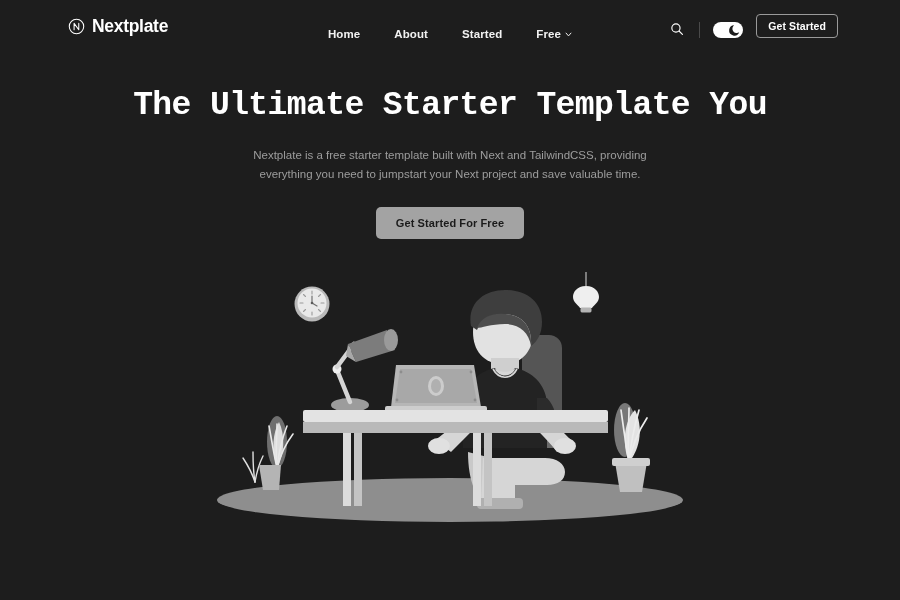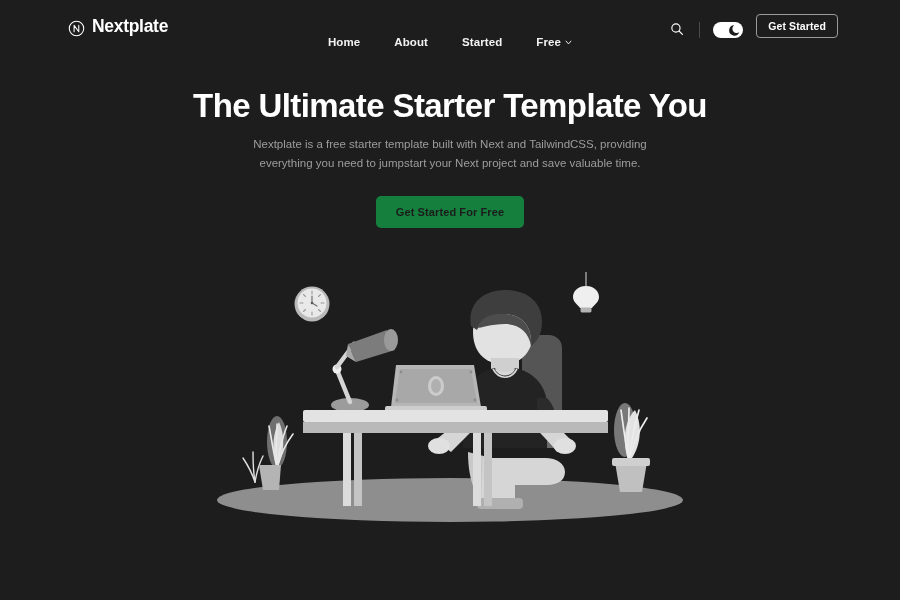--- a/index.html
+++ b/index.html
@@ -11,28 +11,28 @@
   }
   .page { width:900px; height:600px; position:relative; background:#1d1d1d; }
 
   
   .header {
     height:52px;
     display:flex; align-items:center;
     padding:0 62px 0 68px;
     position:relative;
   }
-  .brand { display:flex; align-items:flex-end; gap:7px; cursor:pointer; }
+  .brand { display:flex; align-items:center; gap:7px; cursor:pointer; }
   .brand-mark { width:17px; height:17px; display:block; }
   .brand-name {
     color:#ffffff; font-size:17.5px; font-weight:bold; letter-spacing:-0.3px;
   }
 
   .nav {
-    position:absolute; left:0; right:0; top:16px; height:52px;
+    position:absolute; left:0; right:0; top:8px; height:52px;
     display:flex; align-items:center; justify-content:center;
     gap:34px; pointer-events:none;
   }
   .nav-item {
     pointer-events:auto;
     color:#f2f2f2; font-size:11.5px; font-weight:bold;
     display:flex; align-items:center; gap:4px; cursor:pointer;
     letter-spacing:0.1px;
   }
   .chev { width:7px; height:7px; display:block; margin-top:1px; }
@@ -67,29 +67,29 @@
     padding:5px 11px; cursor:pointer; white-space:nowrap;
     letter-spacing:0.1px;
   }
 
   
   .hero { text-align:center; padding-top:36px; }
   .hero-title {
     color:#ffffff; font-size:33px; font-weight:bold; line-height:1.11;
     letter-spacing:-0.6px;
   }
-  .hero-title span { display:block; }
+  .hero-title span { display:block;font-family:Liberation Mono, monospace; }
   .hero-desc {
     color:#9d9d9d; font-size:11.5px; line-height:1.72;
-    width:440px; margin:10px auto 0;
+    width:440px; margin:21px auto 0;
   }
   .hero-cta {
     margin-top:22px;
     display:inline-block;
-    background:#15803d; color:#1b1b1b; border:none; border-radius:5px;
+    background:#a3a3a3; color:#1b1b1b; border:none; border-radius:5px;
     font-family:"Liberation Sans", sans-serif;
     font-size:11px; font-weight:bold;
     padding:10px 20px; cursor:pointer; letter-spacing:0.1px;
   }
 
   
   .illus-wrap {
     position:absolute; left:0; right:0; top:272px;
     display:flex; justify-content:center;
   }

